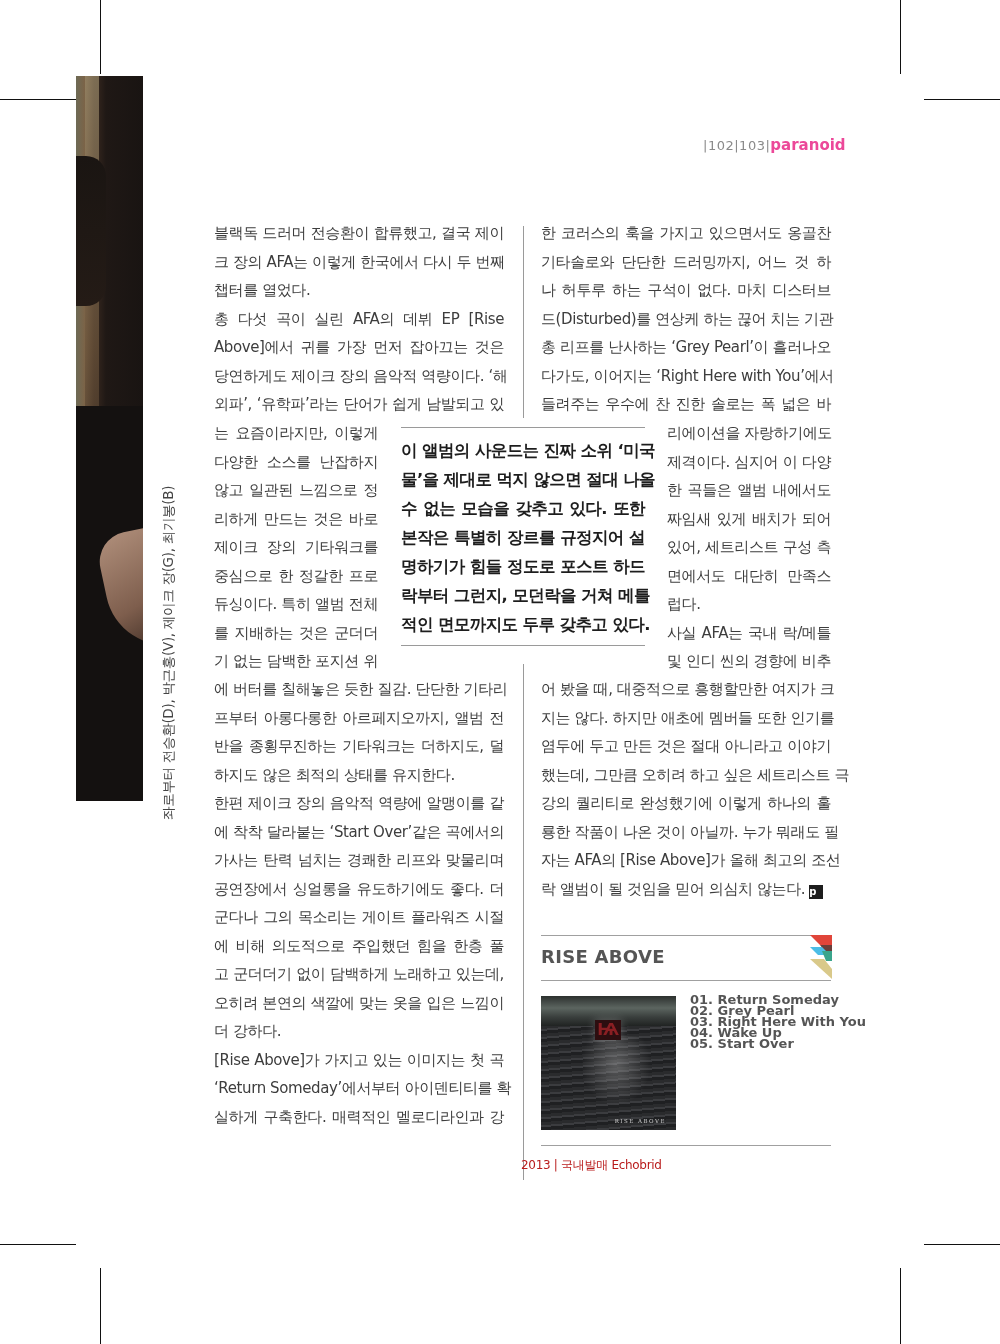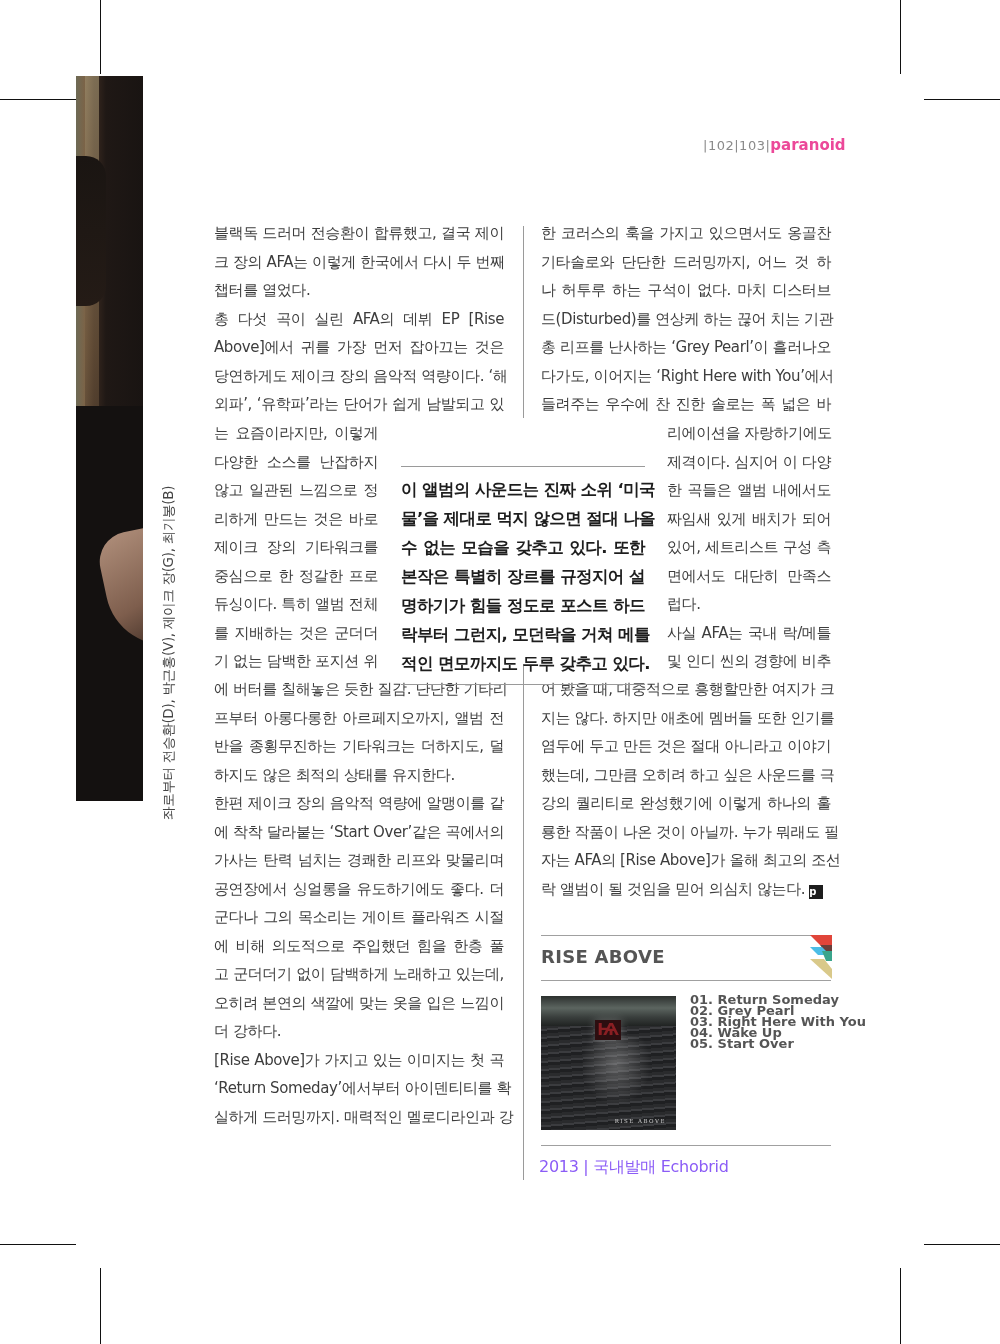--- a/index.html
+++ b/index.html
@@ -35,21 +35,21 @@
 
   .col-left-top { position:absolute; left:214px; top:219px; width:290px; }
   .col-left-narrow { position:absolute; left:214px; top:419px; width:164px; }
   .col-left-bottom { position:absolute; left:214px; top:675px; width:290px; }
   .col-right-top { position:absolute; left:541px; top:219px; width:290px; }
   .col-right-narrow { position:absolute; left:667px; top:419px; width:164px; }
   .col-right-bottom { position:absolute; left:541px; top:675px; width:290px; }
 
   .divider-v { position:absolute; width:1px; background:#9a9a9a; }
 
-  .pull-quote { position:absolute; left:401px; top:427px; width:244px;margin-top:39px; }
+  .pull-quote { position:absolute; left:401px; top:427px; width:244px; }
   .pull-quote .rule { height:1px; background:#9a9a9a; width:244px; }
   .pull-quote .q { font-size:16.5px; line-height:29px; font-weight:bold; color:#1d1d1d; letter-spacing:-0.6px; padding:8px 0 6px; }
   .pull-quote .q span { display:block; white-space:nowrap; text-align:justify; text-align-last:justify; }
   .pull-quote .q span.last { text-align-last:left; }
 
   .end-mark { display:inline-block; width:14px; height:14px; background:#1d1d1d; color:#fff;
     font-size:10px; line-height:14px; text-align:center; font-weight:bold; vertical-align:-1px; margin-left:4px; }
 
   .box-rule { position:absolute; height:1px; background:#a0a0a0; }
   .box-title { position:absolute; left:541px; top:946px; font-size:18px; font-weight:bold; color:#555; letter-spacing:0.3px; }
@@ -62,21 +62,21 @@
     background:repeating-linear-gradient(175deg,#2a2b2d 0 3px,#3b3c3f 3px 5px,#1f2022 5px 8px); }
   .cover .glow { position:absolute; left:40px; top:40px; width:70px; height:70px;
     background:radial-gradient(ellipse at 50% 40%, rgba(200,200,200,.35), rgba(0,0,0,0) 70%); }
   .cover .logo { position:absolute; left:54px; top:24px; width:26px; height:20px; color:#8a1f23;
     font-weight:bold; font-size:16px; line-height:20px; text-align:center; background:#2d0e10;
     box-shadow:0 0 10px rgba(255,255,255,.25); }
   .cover .ctitle { position:absolute; right:10px; bottom:6px; font-size:5.5px; color:#ccc; letter-spacing:1.5px; font-family:"DejaVu Serif", serif; }
 
   .tracklist { position:absolute; left:690px; top:994px; font-size:13px; line-height:11px; color:#555; font-weight:bold; }
   .tracklist div { white-space:nowrap; }
-  .release { position:absolute; left:539px; top:1157px; font-size:16px; color:#8b5cf6; letter-spacing:-0.3px; }
+  .release { position:absolute; left:521px; top:1157px; font-size:12px; color:#b91c1c; letter-spacing:-0.3px; }
 </style>
 </head>
 <body>
 
 <div class="crop-v" style="left:100px; top:0; height:74px;"></div>
 <div class="crop-v" style="left:900px; top:0; height:74px;"></div>
 <div class="crop-h" style="left:0; top:99px; width:76px;"></div>
 <div class="crop-h" style="left:924px; top:99px; width:76px;"></div>
 <div class="crop-h" style="left:0; top:1244px; width:76px;"></div>
 <div class="crop-h" style="left:924px; top:1244px; width:76px;"></div>
@@ -127,21 +127,21 @@
   <span class="line">에 착착 달라붙는 ‘Start Over’같은 곡에서의</span>
   <span class="line">가사는 탄력 넘치는 경쾌한 리프와 맞물리며</span>
   <span class="line">공연장에서 싱얼롱을 유도하기에도 좋다. 더</span>
   <span class="line">군다나 그의 목소리는 게이트 플라워즈 시절</span>
   <span class="line">에 비해 의도적으로 주입했던 힘을 한층 풀</span>
   <span class="line">고 군더더기 없이 담백하게 노래하고 있는데,</span>
   <span class="line">오히려 본연의 색깔에 맞는 옷을 입은 느낌이</span>
   <span class="line last">더 강하다.</span>
   <span class="line">[Rise Above]가 가지고 있는 이미지는 첫 곡</span>
   <span class="line">‘Return Someday’에서부터 아이덴티티를 확</span>
-  <span class="line">실하게 드러밍까지. 매력적인 멜로디라인과 강</span>
+  <span class="line">실하게 구축한다. 매력적인 멜로디라인과 강</span>
 </div>
 
 <div class="divider-v" style="left:523px; top:226px; height:192px;"></div>
 <div class="divider-v" style="left:523px; top:664px; height:516px;"></div>
 
 <div class="col-right-top body-text">
   <span class="line">한 코러스의 훅을 가지고 있으면서도 옹골찬</span>
   <span class="line">기타솔로와 단단한 드러밍까지, 어느 것 하</span>
   <span class="line">나 허투루 하는 구석이 없다. 마치 디스터브</span>
   <span class="line">드(Disturbed)를 연상케 하는 끊어 치는 기관</span>
@@ -159,21 +159,21 @@
   <span class="line">면에서도 대단히 만족스</span>
   <span class="line last">럽다.</span>
   <span class="line">사실 AFA는 국내 락/메틀</span>
   <span class="line">및 인디 씬의 경향에 비추</span>
 </div>
 
 <div class="col-right-bottom body-text">
   <span class="line">어 봤을 때, 대중적으로 흥행할만한 여지가 크</span>
   <span class="line">지는 않다. 하지만 애초에 멤버들 또한 인기를</span>
   <span class="line">염두에 두고 만든 것은 절대 아니라고 이야기</span>
-  <span class="line">했는데, 그만큼 오히려 하고 싶은 사운드를 극</span>
+  <span class="line">했는데, 그만큼 오히려 하고 싶은 세트리스트 극</span>
   <span class="line">강의 퀄리티로 완성했기에 이렇게 하나의 훌</span>
   <span class="line">룡한 작품이 나온 것이 아닐까. 누가 뭐래도 필</span>
   <span class="line">자는 AFA의 [Rise Above]가 올해 최고의 조선</span>
   <span class="line last"><span>락 앨범이 될 것임을 믿어 의심치 않는다.</span><span class="end-mark">p</span></span>
 </div>
 
 <div class="pull-quote">
   <div class="rule"></div>
   <div class="q">
     <span>이 앨범의 사운드는 진짜 소위 ‘미국</span>

